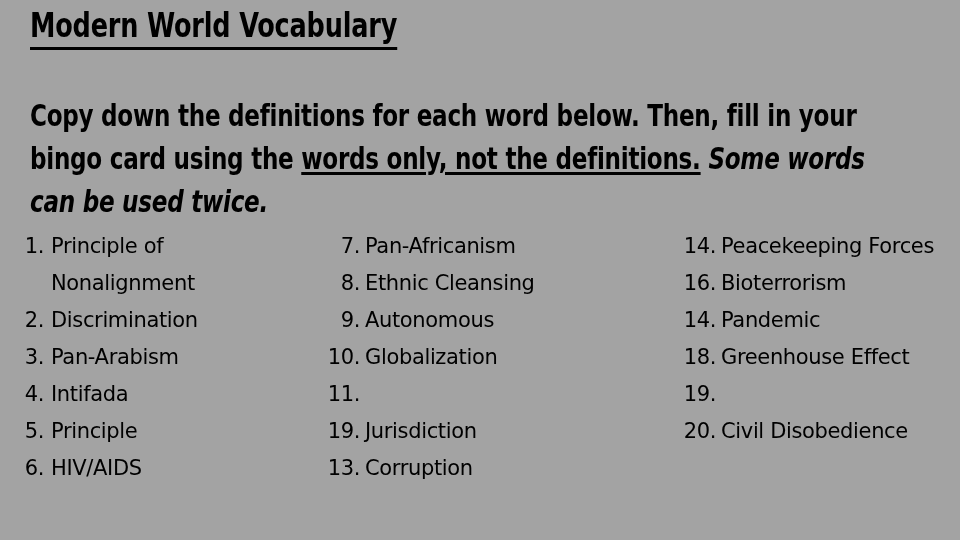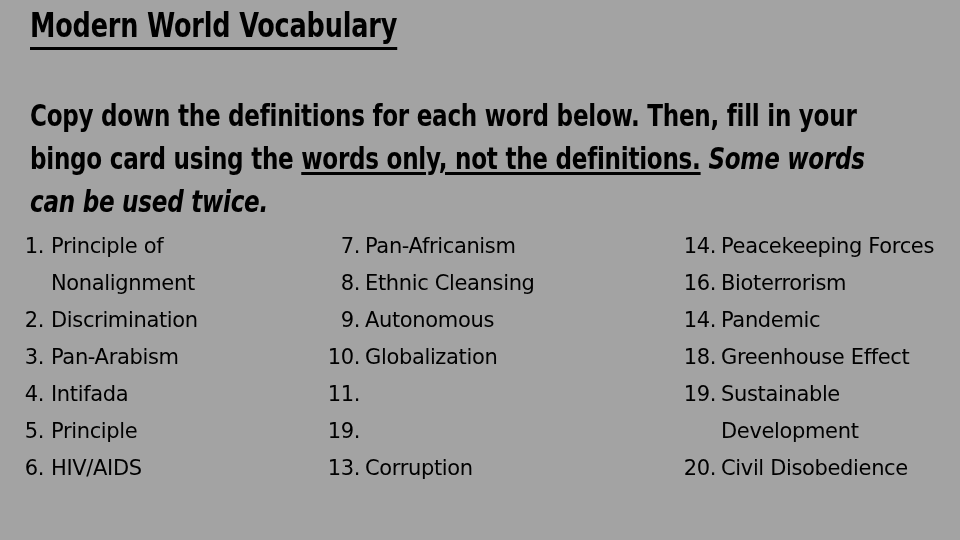--- a/index.html
+++ b/index.html
@@ -167,20 +167,21 @@
         </li>
         <li class="vocab-item">
           <span class="vocab-num">10.</span>
           <span class="vocab-text">Globalization</span>
         </li>
         <li class="vocab-item">
           <span class="vocab-num">11.</span>
         </li>
         <li class="vocab-item">
           <span class="vocab-num">19.</span>
+          <span class="vocab-text">Jurisdiction</span>
         </li>
         <li class="vocab-item">
           <span class="vocab-num">13.</span>
           <span class="vocab-text">Corruption</span>
         </li>
       </ul>
     </div>
 
     <div class="col col-3">
       <ul class="vocab-list">
@@ -195,21 +196,20 @@
         <li class="vocab-item">
           <span class="vocab-num">14.</span>
           <span class="vocab-text">Pandemic</span>
         </li>
         <li class="vocab-item">
           <span class="vocab-num">18.</span>
           <span class="vocab-text">Greenhouse Effect</span>
         </li>
         <li class="vocab-item">
           <span class="vocab-num">19.</span>
-          <span class="vocab-text">Sustainable Development</span>
         </li>
         <li class="vocab-item">
           <span class="vocab-num">20.</span>
           <span class="vocab-text">Civil Disobedience</span>
         </li>
       </ul>
     </div>
 
   </div>
 </div>

